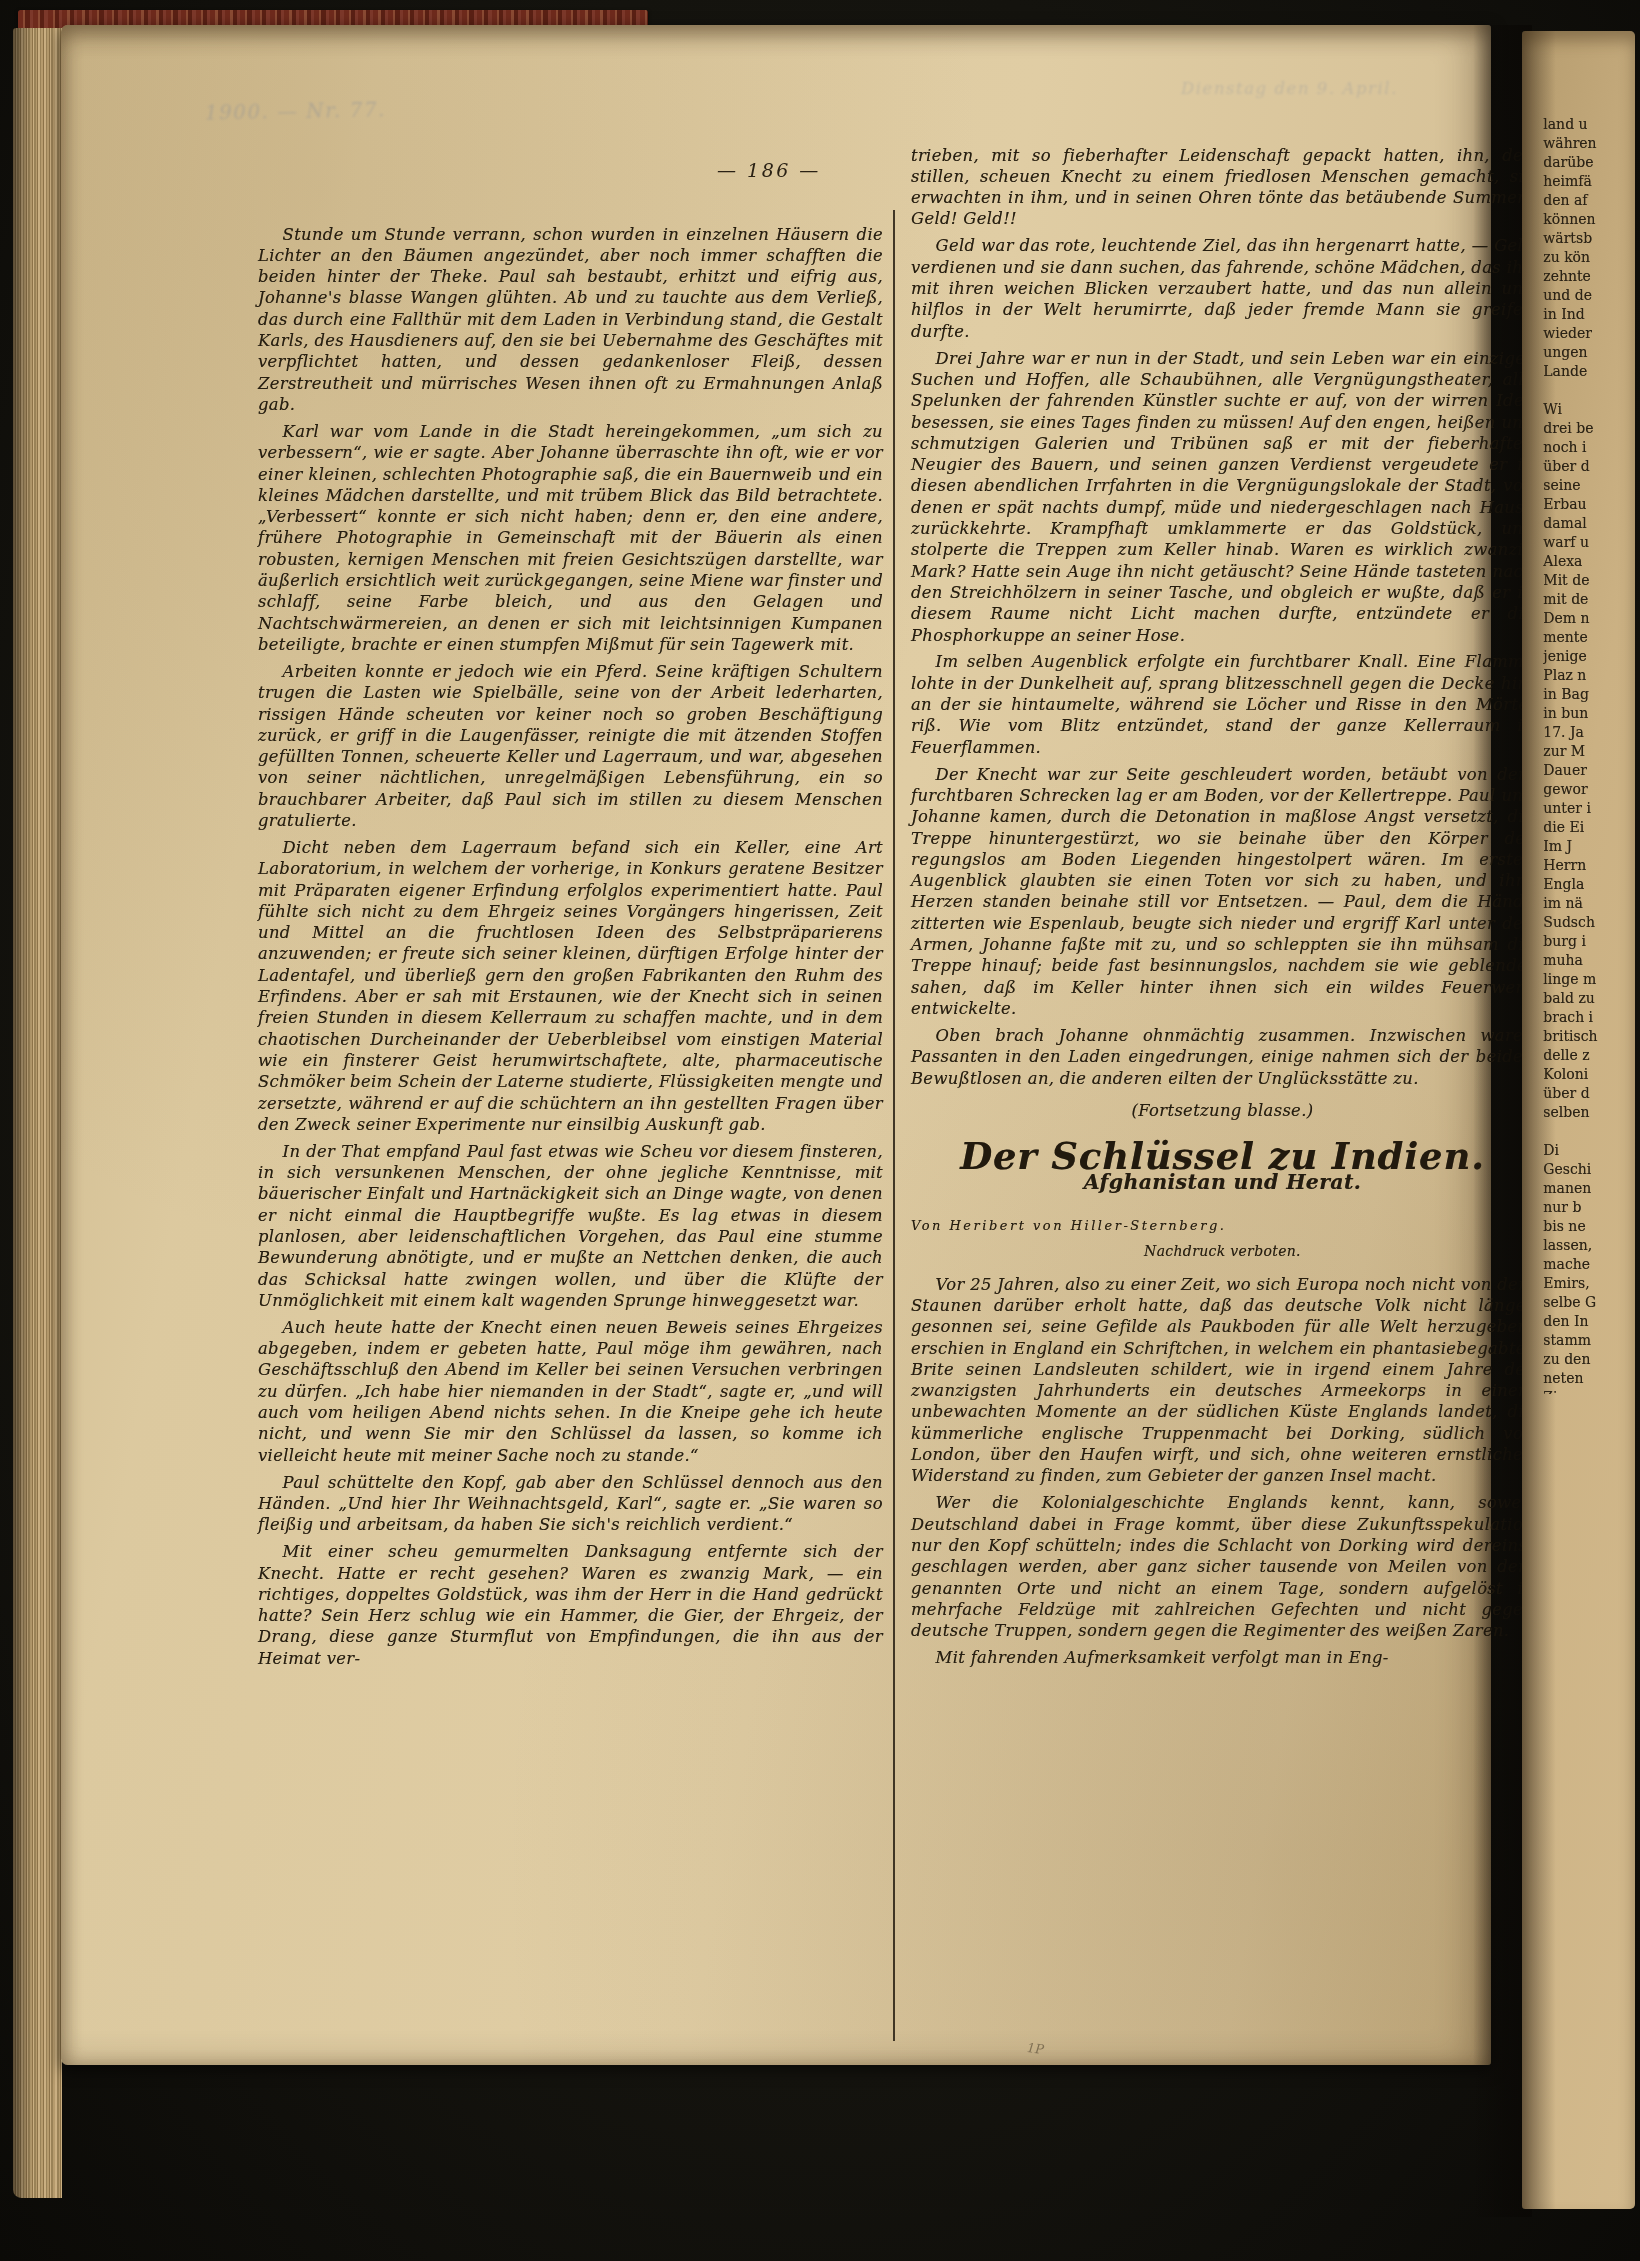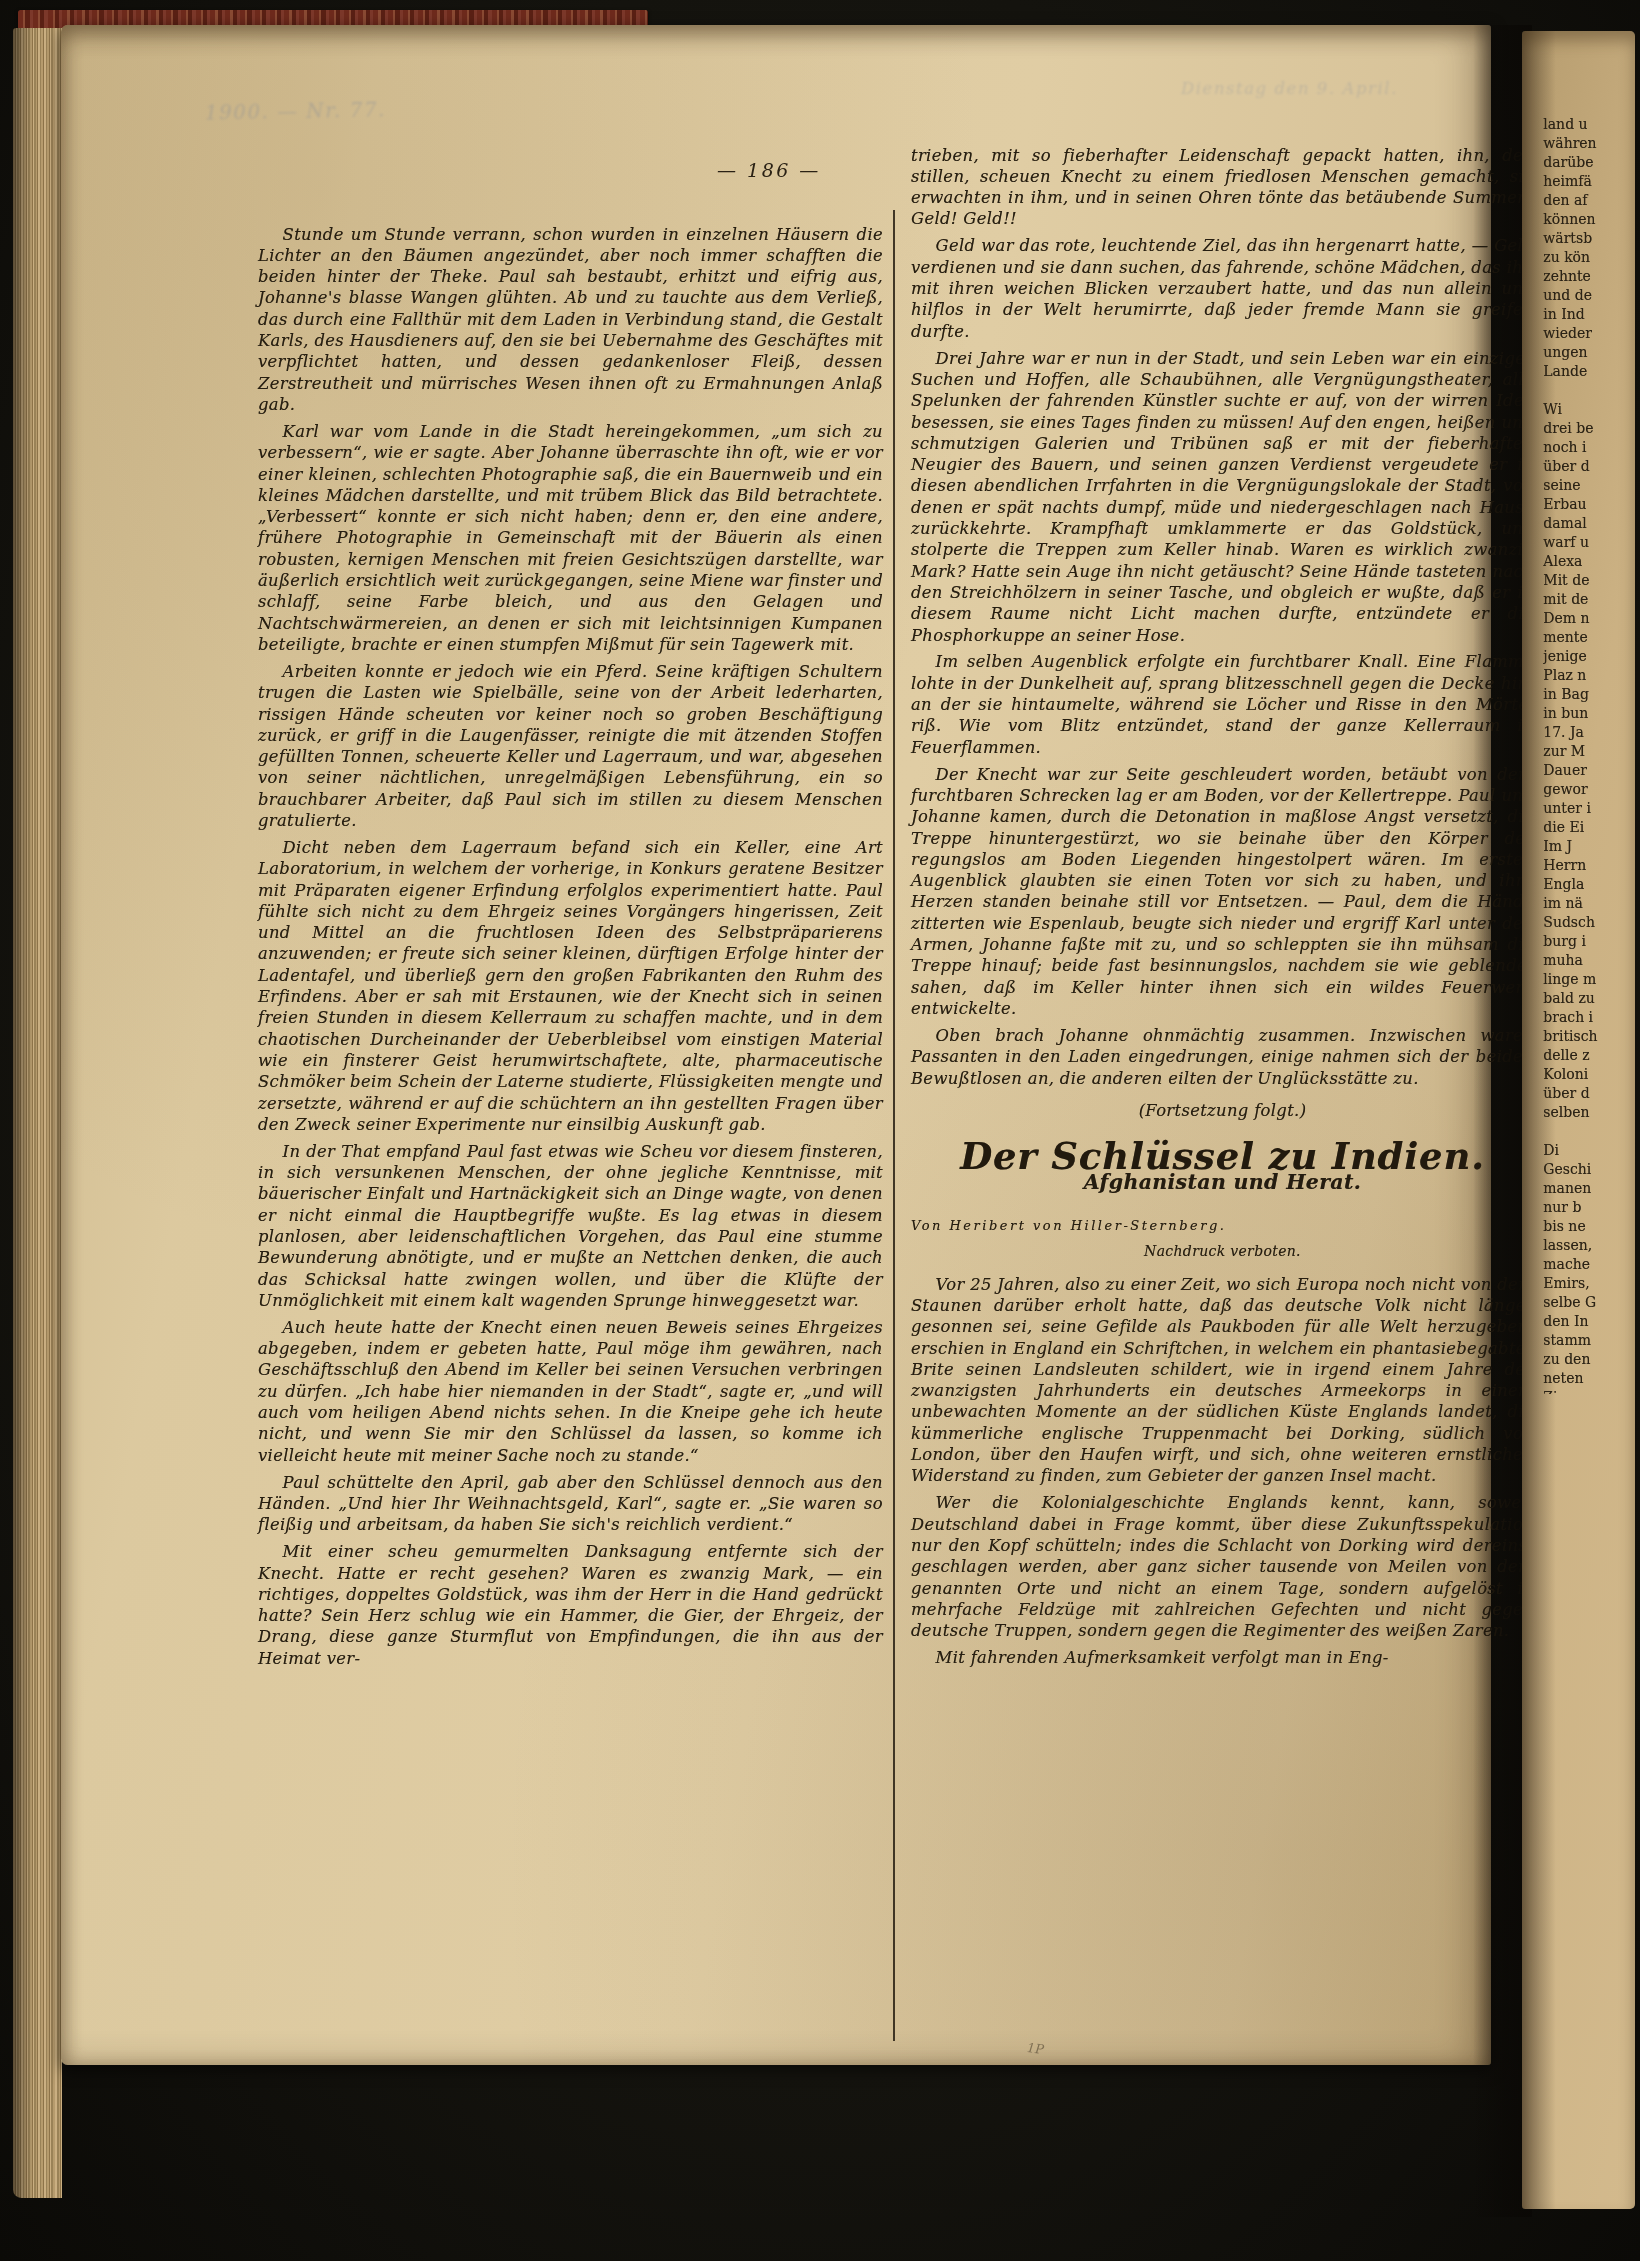--- a/index.html
+++ b/index.html
@@ -110,32 +110,32 @@
 
   <div class="column-divider"></div>
 
   <div class="col col-left">
     <p>Stunde um Stunde verrann, schon wurden in einzelnen Häusern die Lichter an den Bäumen angezündet, aber noch immer schafften die beiden hinter der Theke. Paul sah bestaubt, erhitzt und eifrig aus, Johanne's blasse Wangen glühten. Ab und zu tauchte aus dem Verließ, das durch eine Fallthür mit dem Laden in Verbindung stand, die Gestalt Karls, des Hausdieners auf, den sie bei Uebernahme des Geschäftes mit verpflichtet hatten, und dessen gedankenloser Fleiß, dessen Zerstreutheit und mürrisches Wesen ihnen oft zu Ermahnungen Anlaß gab.</p>
     <p>Karl war vom Lande in die Stadt hereingekommen, „um sich zu verbessern“, wie er sagte. Aber Johanne überraschte ihn oft, wie er vor einer kleinen, schlechten Photographie saß, die ein Bauernweib und ein kleines Mädchen darstellte, und mit trübem Blick das Bild betrachtete. „Verbessert“ konnte er sich nicht haben; denn er, den eine andere, frühere Photographie in Gemeinschaft mit der Bäuerin als einen robusten, kernigen Menschen mit freien Gesichtszügen darstellte, war äußerlich ersichtlich weit zurückgegangen, seine Miene war finster und schlaff, seine Farbe bleich, und aus den Gelagen und Nachtschwärmereien, an denen er sich mit leichtsinnigen Kumpanen beteiligte, brachte er einen stumpfen Mißmut für sein Tagewerk mit.</p>
     <p>Arbeiten konnte er jedoch wie ein Pferd. Seine kräftigen Schultern trugen die Lasten wie Spielbälle, seine von der Arbeit lederharten, rissigen Hände scheuten vor keiner noch so groben Beschäftigung zurück, er griff in die Laugenfässer, reinigte die mit ätzenden Stoffen gefüllten Tonnen, scheuerte Keller und Lagerraum, und war, abgesehen von seiner nächtlichen, unregelmäßigen Lebensführung, ein so brauchbarer Arbeiter, daß Paul sich im stillen zu diesem Menschen gratulierte.</p>
     <p>Dicht neben dem Lagerraum befand sich ein Keller, eine Art Laboratorium, in welchem der vorherige, in Konkurs geratene Besitzer mit Präparaten eigener Erfindung erfolglos experimentiert hatte. Paul fühlte sich nicht zu dem Ehrgeiz seines Vorgängers hingerissen, Zeit und Mittel an die fruchtlosen Ideen des Selbstpräparierens anzuwenden; er freute sich seiner kleinen, dürftigen Erfolge hinter der Ladentafel, und überließ gern den großen Fabrikanten den Ruhm des Erfindens. Aber er sah mit Erstaunen, wie der Knecht sich in seinen freien Stunden in diesem Kellerraum zu schaffen machte, und in dem chaotischen Durcheinander der Ueberbleibsel vom einstigen Material wie ein finsterer Geist herumwirtschaftete, alte, pharmaceutische Schmöker beim Schein der Laterne studierte, Flüssigkeiten mengte und zersetzte, während er auf die schüchtern an ihn gestellten Fragen über den Zweck seiner Experimente nur einsilbig Auskunft gab.</p>
     <p>In der That empfand Paul fast etwas wie Scheu vor diesem finsteren, in sich versunkenen Menschen, der ohne jegliche Kenntnisse, mit bäuerischer Einfalt und Hartnäckigkeit sich an Dinge wagte, von denen er nicht einmal die Hauptbegriffe wußte. Es lag etwas in diesem planlosen, aber leidenschaftlichen Vorgehen, das Paul eine stumme Bewunderung abnötigte, und er mußte an Nettchen denken, die auch das Schicksal hatte zwingen wollen, und über die Klüfte der Unmöglichkeit mit einem kalt wagenden Sprunge hinweggesetzt war.</p>
     <p>Auch heute hatte der Knecht einen neuen Beweis seines Ehrgeizes abgegeben, indem er gebeten hatte, Paul möge ihm gewähren, nach Geschäftsschluß den Abend im Keller bei seinen Versuchen verbringen zu dürfen. „Ich habe hier niemanden in der Stadt“, sagte er, „und will auch vom heiligen Abend nichts sehen. In die Kneipe gehe ich heute nicht, und wenn Sie mir den Schlüssel da lassen, so komme ich vielleicht heute mit meiner Sache noch zu stande.“</p>
-    <p>Paul schüttelte den April, gab aber den Schlüssel dennoch aus den Händen. „Und hier Ihr Weihnachtsgeld, Karl“, sagte er. „Sie waren so fleißig und arbeitsam, da haben Sie sich's reichlich verdient.“</p>
+    <p>Paul schüttelte den Kopf, gab aber den Schlüssel dennoch aus den Händen. „Und hier Ihr Weihnachtsgeld, Karl“, sagte er. „Sie waren so fleißig und arbeitsam, da haben Sie sich's reichlich verdient.“</p>
     <p>Mit einer scheu gemurmelten Danksagung entfernte sich der Knecht. Hatte er recht gesehen? Waren es zwanzig Mark, — ein richtiges, doppeltes Goldstück, was ihm der Herr in die Hand gedrückt hatte? Sein Herz schlug wie ein Hammer, die Gier, der Ehrgeiz, der Drang, diese ganze Sturmflut von Empfindungen, die ihn aus der Heimat ver-</p>
   </div>
 
   <div class="col col-right">
     <p class="noindent">trieben, mit so fieberhafter Leidenschaft gepackt hatten, ihn, den stillen, scheuen Knecht zu einem friedlosen Menschen gemacht, sie erwachten in ihm, und in seinen Ohren tönte das betäubende Summen: Geld! Geld!!</p>
     <p>Geld war das rote, leuchtende Ziel, das ihn hergenarrt hatte, — Geld verdienen und sie dann suchen, das fahrende, schöne Mädchen, das ihn mit ihren weichen Blicken verzaubert hatte, und das nun allein und hilflos in der Welt herumirrte, daß jeder fremde Mann sie greifen durfte.</p>
     <p>Drei Jahre war er nun in der Stadt, und sein Leben war ein einziges Suchen und Hoffen, alle Schaubühnen, alle Vergnügungstheater, alle Spelunken der fahrenden Künstler suchte er auf, von der wirren Idee besessen, sie eines Tages finden zu müssen! Auf den engen, heißen und schmutzigen Galerien und Tribünen saß er mit der fieberhaften Neugier des Bauern, und seinen ganzen Verdienst vergeudete er in diesen abendlichen Irrfahrten in die Vergnügungslokale der Stadt, von denen er spät nachts dumpf, müde und niedergeschlagen nach Hause zurückkehrte. Krampfhaft umklammerte er das Goldstück, und stolperte die Treppen zum Keller hinab. Waren es wirklich zwanzig Mark? Hatte sein Auge ihn nicht getäuscht? Seine Hände tasteten nach den Streichhölzern in seiner Tasche, und obgleich er wußte, daß er in diesem Raume nicht Licht machen durfte, entzündete er die Phosphorkuppe an seiner Hose.</p>
     <p>Im selben Augenblick erfolgte ein furchtbarer Knall. Eine Flamme lohte in der Dunkelheit auf, sprang blitzesschnell gegen die Decke hin, an der sie hintaumelte, während sie Löcher und Risse in den Mörtel riß. Wie vom Blitz entzündet, stand der ganze Kellerraum in Feuerflammen.</p>
     <p>Der Knecht war zur Seite geschleudert worden, betäubt von dem furchtbaren Schrecken lag er am Boden, vor der Kellertreppe. Paul und Johanne kamen, durch die Detonation in maßlose Angst versetzt, die Treppe hinuntergestürzt, wo sie beinahe über den Körper des regungslos am Boden Liegenden hingestolpert wären. Im ersten Augenblick glaubten sie einen Toten vor sich zu haben, und ihre Herzen standen beinahe still vor Entsetzen. — Paul, dem die Hände zitterten wie Espenlaub, beugte sich nieder und ergriff Karl unter den Armen, Johanne faßte mit zu, und so schleppten sie ihn mühsam die Treppe hinauf; beide fast besinnungslos, nachdem sie wie geblendet sahen, daß im Keller hinter ihnen sich ein wildes Feuerwerk entwickelte.</p>
     <p>Oben brach Johanne ohnmächtig zusammen. Inzwischen waren Passanten in den Laden eingedrungen, einige nahmen sich der beiden Bewußtlosen an, die anderen eilten der Unglücksstätte zu.</p>
-    <p class="continuation-note">(Fortsetzung folgt.)</p>
+    <p class="continuation-note">(Fortsetzung blasse.)</p>
 
     <h2 class="article-title">Der Schlüssel zu Indien.</h2>
     <h3 class="article-subtitle">Afghanistan und Herat.</h3>
     <div class="article-byline">Von Heribert von Hiller-Sternberg.</div>
     <div class="article-notice">Nachdruck verboten.</div>
 
     <p>Vor 25 Jahren, also zu einer Zeit, wo sich Europa noch nicht von dem Staunen darüber erholt hatte, daß das deutsche Volk nicht länger gesonnen sei, seine Gefilde als Paukboden für alle Welt herzugeben, erschien in England ein Schriftchen, in welchem ein phantasiebegabter Brite seinen Landsleuten schildert, wie in irgend einem Jahre des zwanzigsten Jahrhunderts ein deutsches Armeekorps in einem unbewachten Momente an der südlichen Küste Englands landet, die kümmerliche englische Truppenmacht bei Dorking, südlich von London, über den Haufen wirft, und sich, ohne weiteren ernstlichen Widerstand zu finden, zum Gebieter der ganzen Insel macht.</p>
     <p>Wer die Kolonialgeschichte Englands kennt, kann, soweit Deutschland dabei in Frage kommt, über diese Zukunftsspekulation nur den Kopf schütteln; indes die Schlacht von Dorking wird dereinst geschlagen werden, aber ganz sicher tausende von Meilen von dem genannten Orte und nicht an einem Tage, sondern aufgelöst in mehrfache Feldzüge mit zahlreichen Gefechten und nicht gegen deutsche Truppen, sondern gegen die Regimenter des weißen Zaren.</p>
     <p>Mit fahrenden Aufmerksamkeit verfolgt man in Eng-</p>
   </div>

